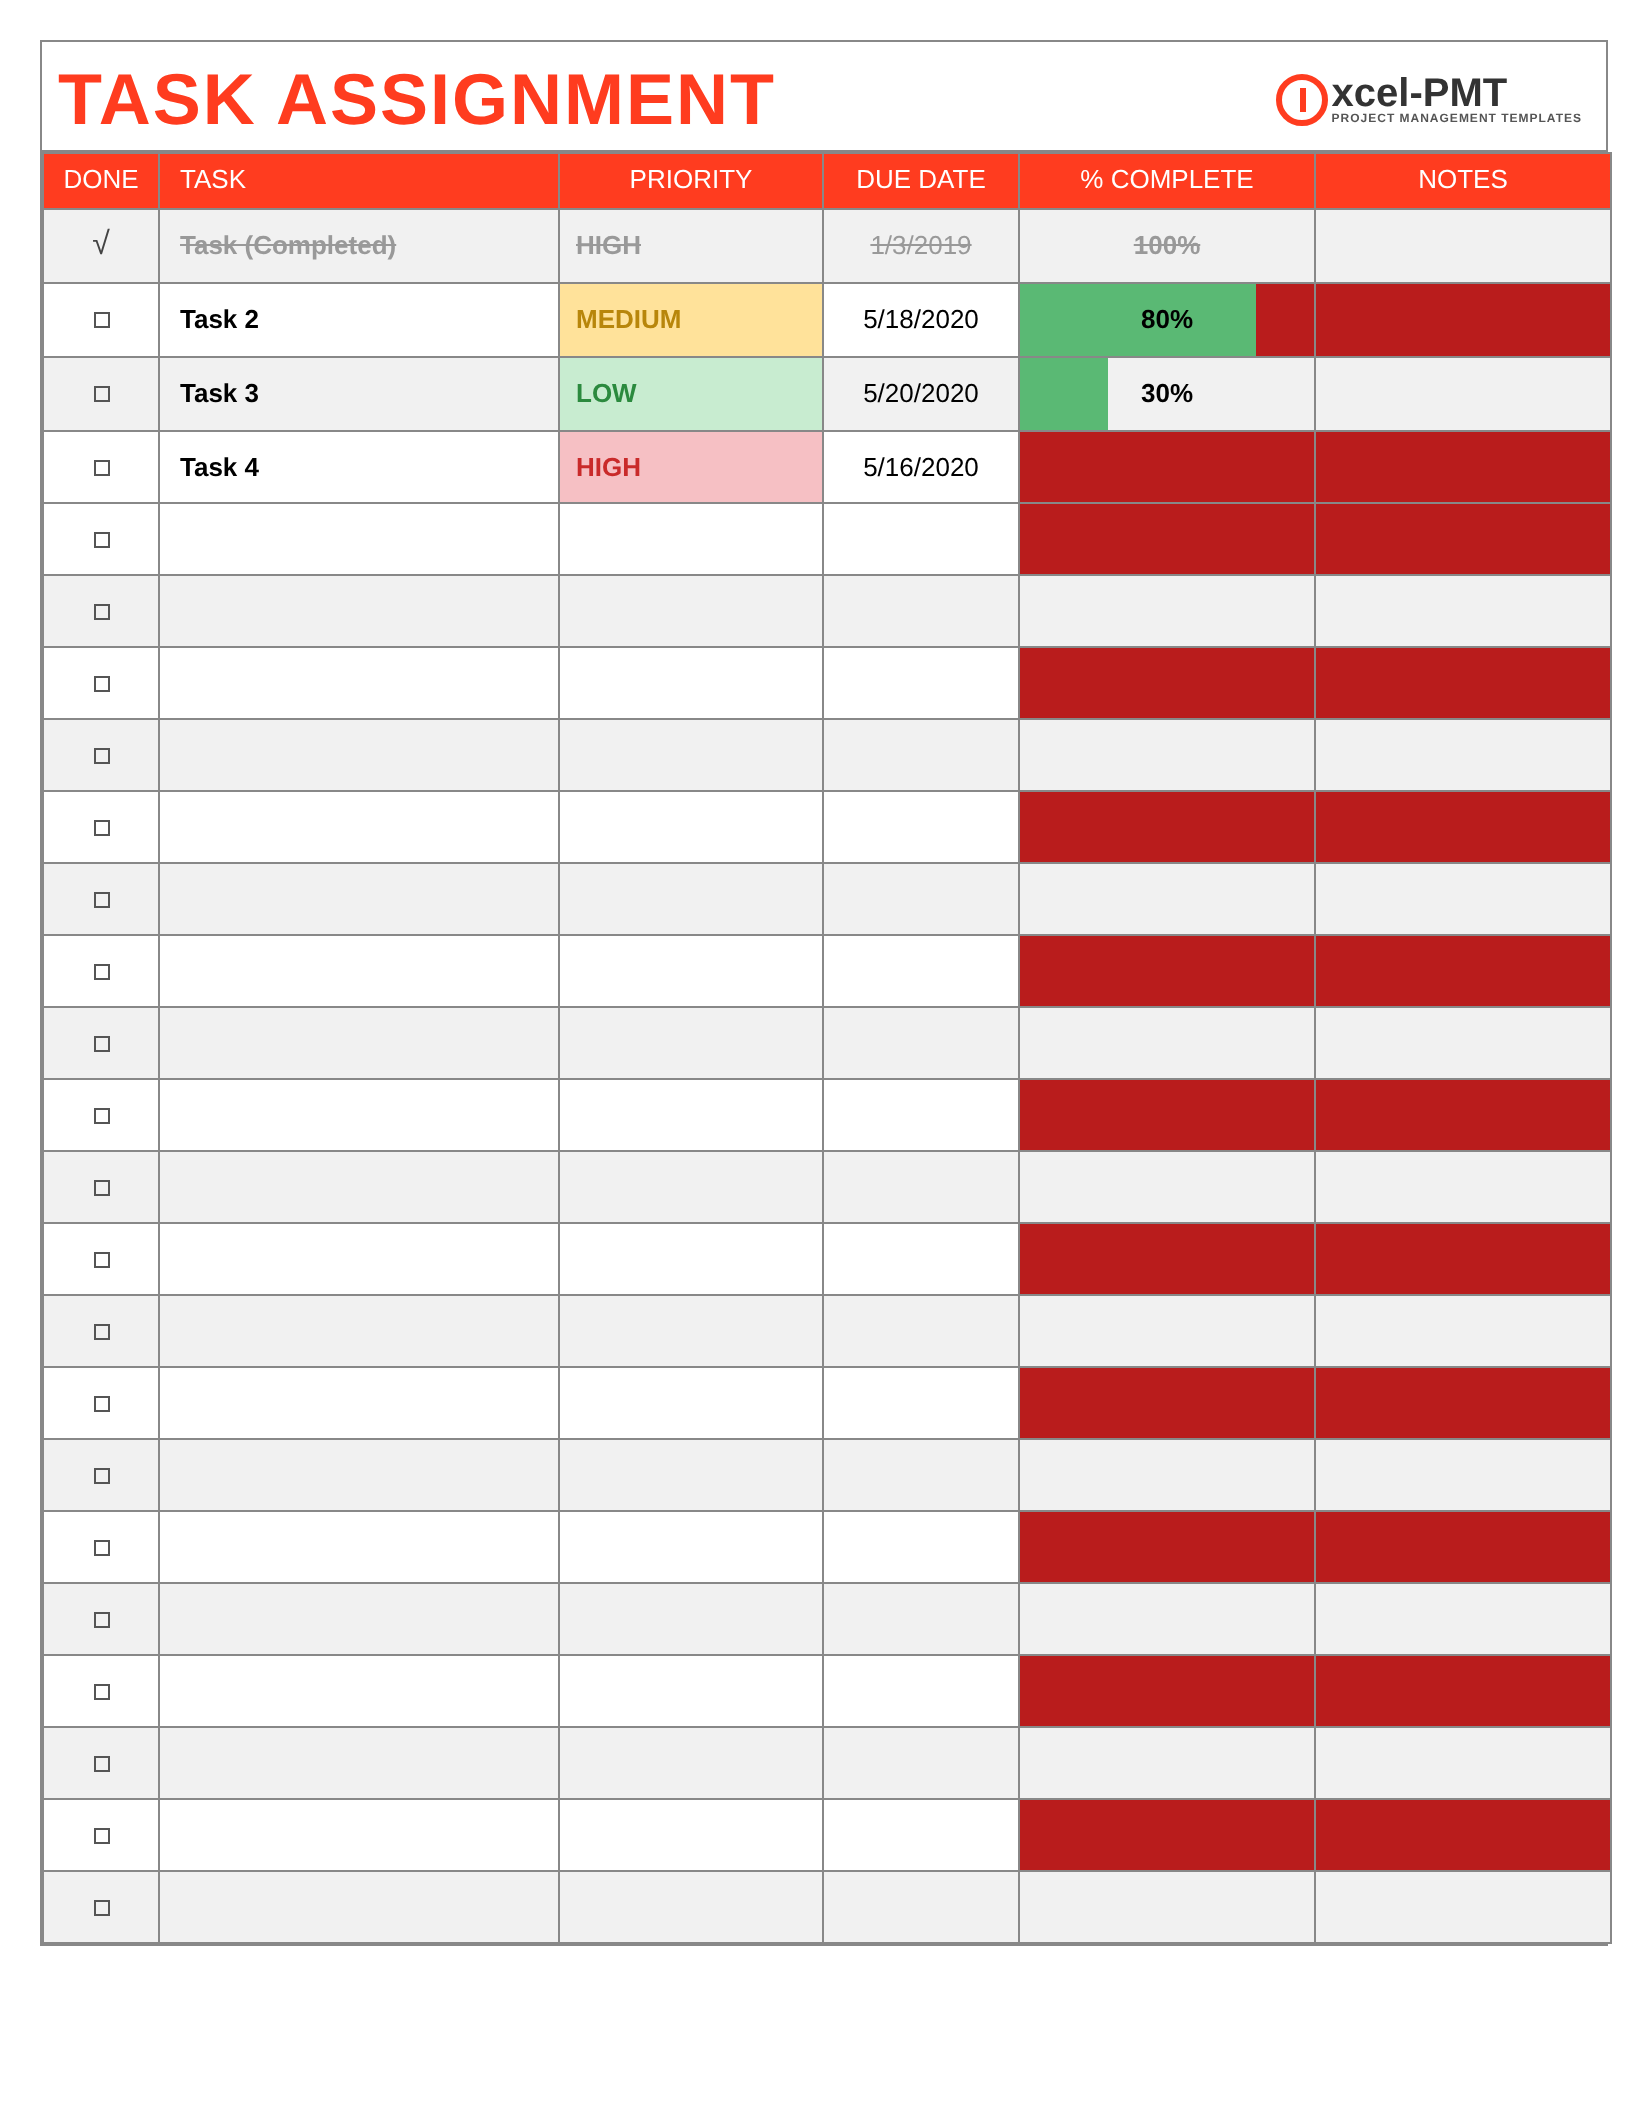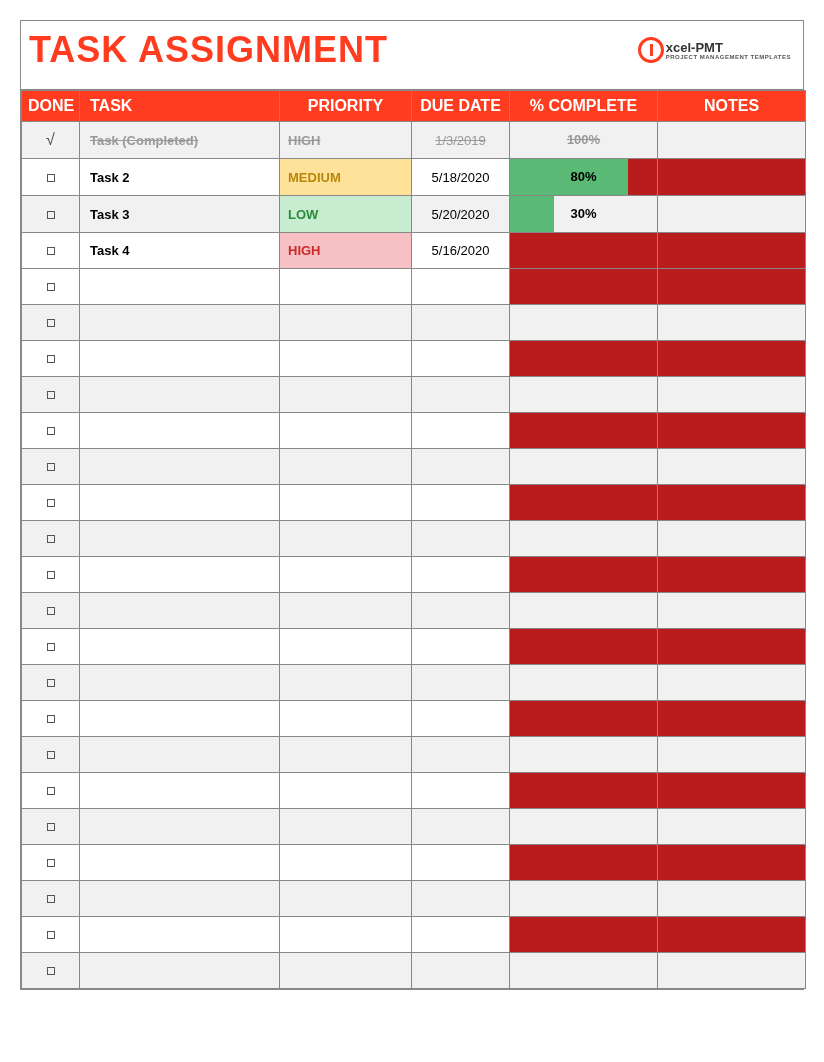--- a/index.html
+++ b/index.html
@@ -11,21 +11,21 @@
     width: 824px;
   }
   .sheet {
     border: 1px solid #888;
     width: 784px;
   }
   .title-row {
     display: flex;
     align-items: center;
     justify-content: space-between;
-    padding: 8px 12px 18px 8px;
+    padding: 8px 12px 4px 8px;
     border-bottom: 1px solid #888;
   }
   .title {
     font-size: 36px;
     font-weight: 900;
     color: #ff3c1f;
     letter-spacing: 1px;
     font-family: Arial Black, Arial, sans-serif;
   }
   .logo {
@@ -44,38 +44,38 @@
     position: absolute;
     left: 9px; top: 4px;
     width: 3px; height: 12px;
     background: #ff3c1f;
   }
   .logo-text {
     display: flex;
     flex-direction: column;
     line-height: 1;
   }
-  .logo-main { font-size: 13px; font-weight: 900; color: #333; }
+  .logo-main { font-size: 20px; font-weight: 900; color: #333; }
   .logo-sub { font-size: 6px; letter-spacing: 0.5px; color: #555; font-weight: bold; }
   table {
     border-collapse: collapse;
     width: 100%;
     table-layout: fixed;
   }
   col.c-done { width: 58px; }
   col.c-task { width: 200px; }
   col.c-pri  { width: 132px; }
   col.c-due  { width: 98px; }
   col.c-pct  { width: 148px; }
   col.c-notes{ width: 148px; }
   th {
     background: #ff3c1f;
     color: #fff;
-    font-size: 16px;
-    font-weight: bold;
+    font-size: 13px;
+    font-weight: normal;
     padding: 6px 6px;
     border: 1px solid #888;
     text-align: center;
     line-height: 1.15;
     height: 26px;
   }
   th.left { text-align: left; padding-left: 10px; }
   td {
     border: 1px solid #888;
     height: 36px;

